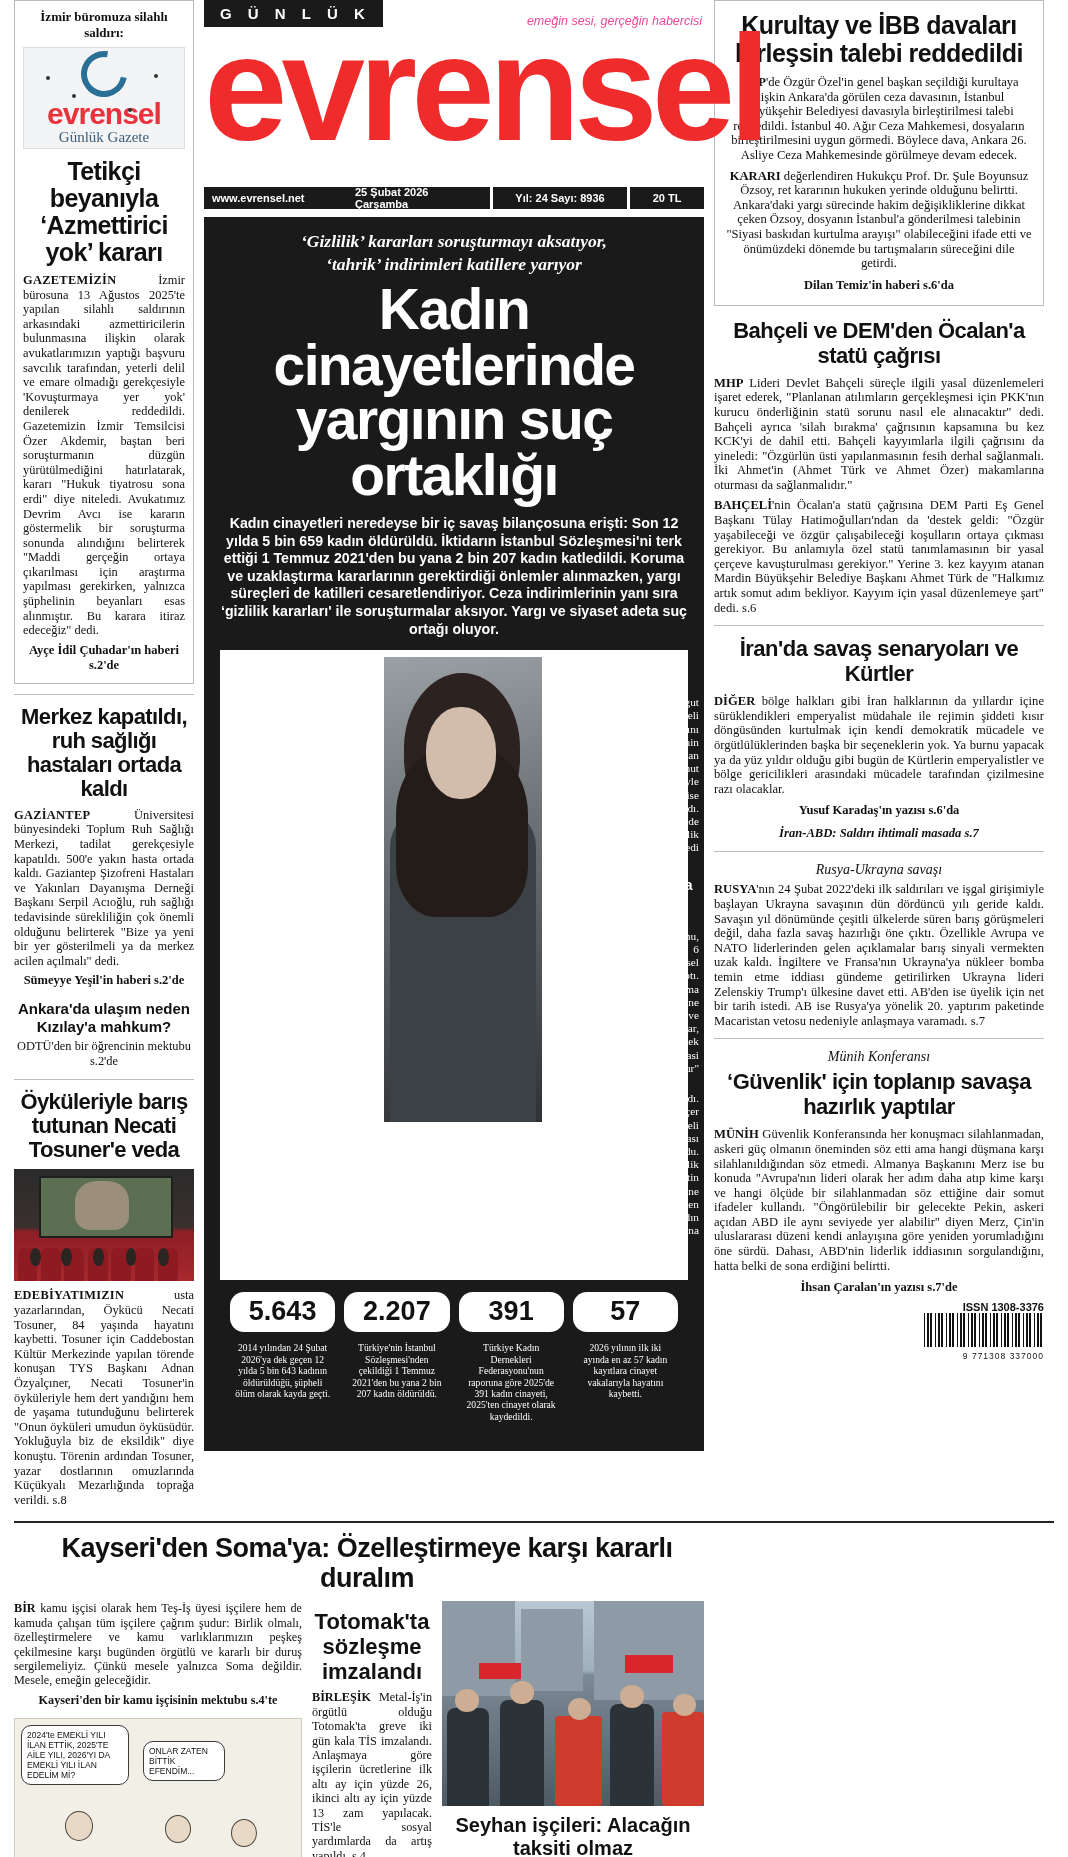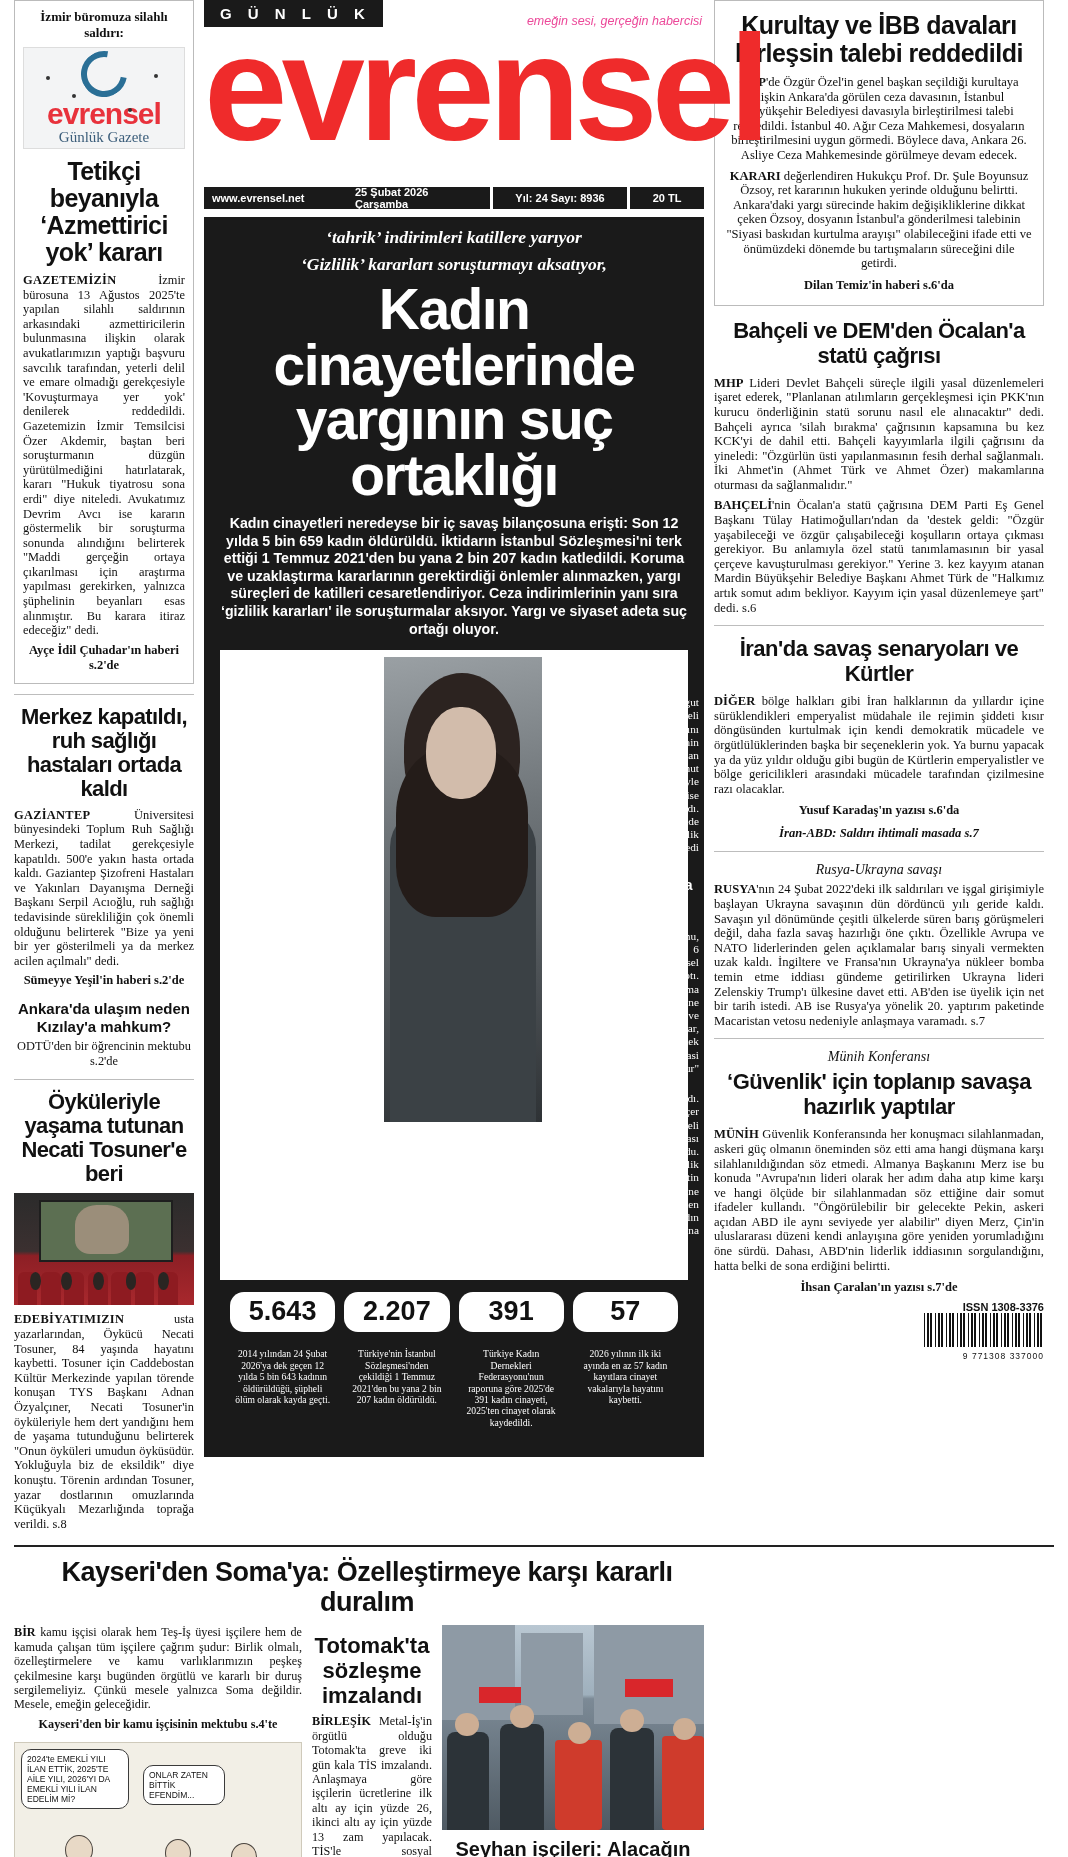--- a/index.html
+++ b/index.html
@@ -141,21 +141,21 @@
     position:absolute;left:42px;top:50px;width:70px;height:92px;border-radius:48%;
     background:#d2bcab;
   }
 
   
   .statsrow{display:flex;gap:9px;background:#1a1a1a;padding:12px 10px 13px 10px;}
   .stat{flex:1;text-align:center;color:#fff;}
   .stat .num{
     display:block;background:#fff;color:#111;border-radius:14px;
     font-family:"Liberation Sans",sans-serif;font-weight:bold;font-size:27px;
-    padding:4px 0 5px 0;margin-bottom:16px;
+    padding:4px 0 5px 0;margin-bottom:10px;
   }
   .stat .txt{font-family:"Liberation Serif",serif;font-size:9.6px;line-height:11.4px;display:block;padding:0 4px;}
 
   
   .rbox{border:1px solid #bbb;padding:10px 10px 12px 10px;margin-bottom:12px;}
   h3.rh{
     font-family:"Liberation Sans",sans-serif;font-weight:bold;
     font-size:25px;line-height:28px;text-align:center;margin:0 0 8px 0;letter-spacing:-0.5px;
   }
   h3.rh.s{font-size:22px;line-height:25px;}
@@ -255,21 +255,21 @@
 
       <h2 class="hl sm">Merkez kapatıldı, ruh sağlığı hastaları ortada kaldı</h2>
       <p class="body j"><span class="lead">GAZİANTEP</span><span> Üniversitesi bünyesindeki Toplum Ruh Sağlığı Merkezi, tadilat gerekçesiyle kapatıldı. 500'e yakın hasta ortada kaldı. Gaziantep Şizofreni Hastaları ve Yakınları Dayanışma Derneği Başkanı Serpil Acıoğlu, ruh sağlığı tedavisinde sürekliliğin çok önemli olduğunu belirterek "Bize ya yeni bir yer gösterilmeli ya da merkez acilen açılmalı" dedi.</span></p>
       <div class="byline">Sümeyye Yeşil'in haberi s.2'de</div>
 
       <div class="minihead">Ankara'da ulaşım neden Kızılay'a mahkum?</div>
       <div class="miniline">ODTÜ'den bir öğrencinin mektubu s.2'de</div>
 
       <div class="rule"></div>
 
-      <h2 class="hl sm">Öyküleriyle yaşama tutunan Necati Tosuner'e beri</h2>
+      <h2 class="hl sm">Öyküleriyle barış tutunan Necati Tosuner'e veda</h2>
       <div class="photo photo-theatre">
         <div class="screen"></div>
         <div class="portraitim"></div>
         <div class="seat" style="left:2%"></div>
         <div class="seat" style="left:15%"></div>
         <div class="seat" style="left:28%"></div>
         <div class="seat" style="left:41%"></div>
         <div class="seat" style="left:54%"></div>
         <div class="seat" style="left:67%"></div>
         <div class="seat" style="left:80%"></div>
@@ -293,22 +293,22 @@
       <div class="infobar">
         <div class="seg grow url">www.evrensel.net</div>
         <div class="seg grow date">25 Şubat 2026 Çarşamba</div>
         <div class="gap"></div>
         <div class="seg yil">Yıl: 24  Sayı: 8936</div>
         <div class="gap"></div>
         <div class="seg price">20 TL</div>
       </div>
 
       <div class="mainblock">
+        <div class="overline">‘Gizlilik’ kararları soruşturmayı aksatıyor,</div>
         <div class="overline" style="margin-top:-4px">‘tahrik’ indirimleri katillere yarıyor</div>
-        <div class="overline">‘Gizlilik’ kararları soruşturmayı aksatıyor,</div>
         <div class="bighead">Kadın cinayetlerinde</div>
         <div class="bighead" style="margin-top:-14px">yargının suç ortaklığı</div>
         <div class="mainsum">Kadın cinayetleri neredeyse bir iç savaş bilançosuna erişti: Son 12 yılda 5 bin 659 kadın öldürüldü. İktidarın İstanbul Sözleşmesi'ni terk ettiği 1 Temmuz 2021'den bu yana 2 bin 207 kadın katledildi. Koruma ve uzaklaştırma kararlarının gerektirdiği önlemler alınmazken, yargı süreçleri de katilleri cesaretlendiriyor. Ceza indirimlerinin yanı sıra ‘gizlilik kararları' ile soruşturmalar aksıyor. Yargı ve siyaset adeta suç ortağı oluyor.</div>
 
         <div class="midgrid">
           <div class="mc">
             <p><span class="bold">MARAŞ</span><span> Pazarcık'ta, ayrılmak istediği erkek Hasan Hüseyin Subaşı tarafından katledilen Alev Koç'un dosyası için gizlilik kararı verildi. Ailesi ve avukatları, 'gizlilik kararı' nedeniyle cinayete ilişkin bilgi ve belgelere erişemiyor. Kardeş Esmeray Koç, "Ne sorarsak soralım, her seferinde 'Mahkemede öğreneceksiniz' yanıtını alıyoruz" derken, Ailenin Avukatı Hüseyin Gökot, "Gizlilik, delil karartılmasını önlemeyi amaçlasa da özellikle kadın cinayeti gibi dosyalarda mağdurun sürece katılımını güçleştiriyor. Kadın cinayeti dosyalarında hem etkin soruşturma hem de şeffaflık birlikte gözetilmelidir" diyor.</span></p>
             <p><span class="bold">İZMİR</span><span>'de 2020 yılında 21 yaşındaki Ceyda Yüksel'i öldüren Serkan Dindar isimli katile İzmir 6. Ağır Ceza Mahkemesi tarafından 'haksız tahrik' indirimiyle verilen ve Yargıtay tarafından da onanan 'ceza'ya, Aile Bakanlığı itiraz etmişti. Dosyayı yeniden inceleyen Yargıtay Ceza Genel Kurulu, yerel mahkemenin "Serkan Dindar'ın evinde misafir edip alkol aldıkları ve birlikte vakit geçirmeleri nedeniyle rahat tavır ve davranışlar sergilediğini düşünerek Yüksel'den cinsel yakınlık duymasını beklemesinin mümkün olduğu; cinsel yakınlaşma isteğini geri çeviren Yüksel'e karşı öfkeden kaynaklı tahrikin etkisiyle" cinayeti işlediği yönündeki kararının 'Hukuka uygun olduğu' gerekçesiyle itirazı reddetti.</span></p>
             <div class="by">Zeynep Eşmek'in haberi s.3'te</div>
           </div>

